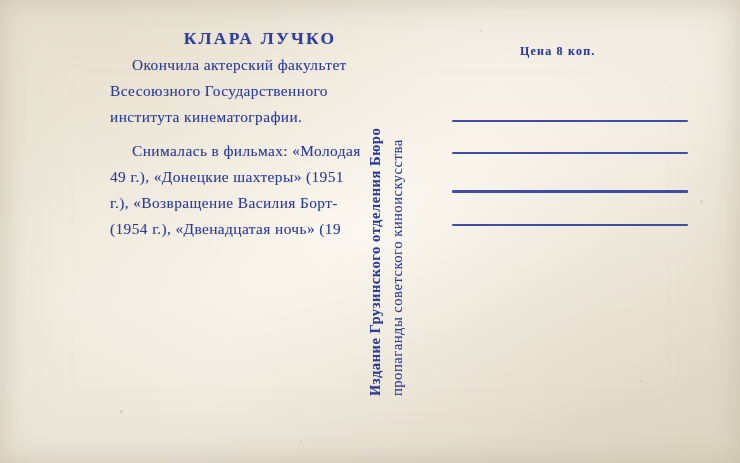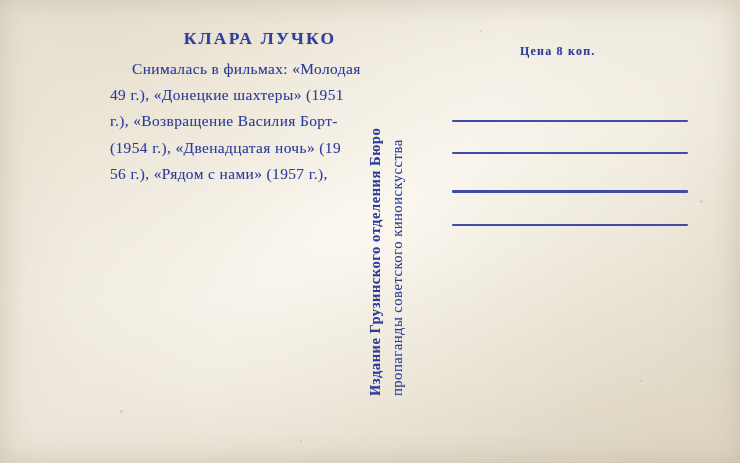--- a/index.html
+++ b/index.html
@@ -136,27 +136,31 @@
 
   <div class="speck" style="left:120px;top:410px;width:3px;height:3px;"></div>
   <div class="speck" style="left:640px;top:380px;width:2px;height:2px;"></div>
   <div class="speck" style="left:300px;top:440px;width:2px;height:2px;"></div>
   <div class="speck" style="left:480px;top:30px;width:2px;height:2px;"></div>
   <div class="speck" style="left:700px;top:200px;width:3px;height:3px;"></div>
 
   <div class="left-block">
     <div class="title">КЛАРА ЛУЧКО</div>
 
+    <div class="para indent">
+      <span class="ln">Окончила актерский факультет</span>
+      <span class="ln">Всесоюзного  Государственного</span>
+      <span class="ln">института кинематографии.</span>
+    </div>
 
     <div class="para para2 indent">
       <span class="ln">Снималась в фильмах: «Молодая</span>
       <span class="ln">49 г.), «Донецкие шахтеры» (1951</span>
       <span class="ln">г.), «Возвращение Василия Борт-</span>
       <span class="ln">(1954 г.), «Двенадцатая ночь» (19</span>
-      <span class="ln">56 г.), «Рядом с нами» (1957 г.),</span>
     </div>
   </div>
 
   <div class="vert-wrap">
     <div class="vert bold">Издание Грузинского отделения Бюро</div>
     <div class="vert thin">пропаганды советского киноискусства</div>
   </div>
 
   <div class="price">Цена 8 коп.</div>
 

